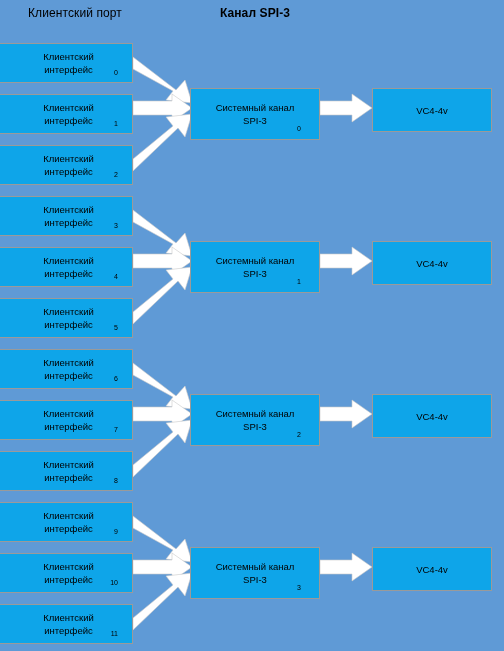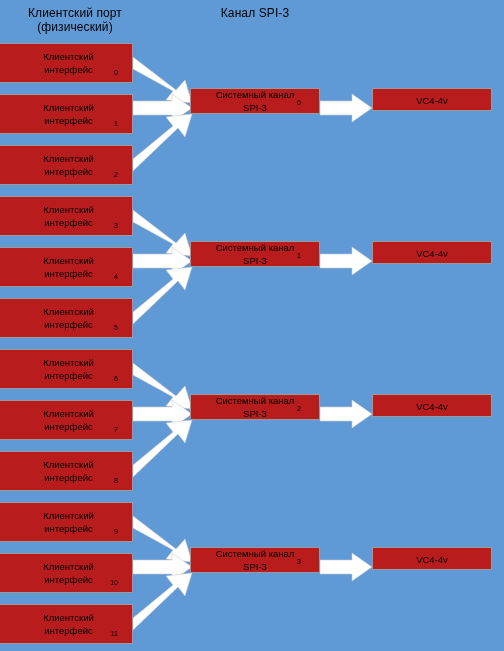--- a/index.html
+++ b/index.html
@@ -26,21 +26,21 @@
     font-size: 12px;
     line-height: 14px;
     letter-spacing: 0.1px;
   }
   .col-header .line {
     display: block;
     white-space: nowrap;
   }
   .node {
     position: absolute;
-    background: #b91c1c;
+    background: #0ea5e9;
     border: 1px solid #9a9a9a;
     box-sizing: border-box;
     color: #000000;
     font-size: 9.5px;
     line-height: 13px;
   }
   .node .inner {
     position: absolute;
     left: 0;
     right: 0;
@@ -66,51 +66,50 @@
   }
   .client-node .inner {
     padding-left: 6px;
   }
   .client-node .idx {
     right: 14px;
     bottom: 6px;
   }
   .spi-node {
     width: 130px;
-    height: 26px;
+    height: 52px;
     left: 190px;
   }
   .spi-node .idx {
     right: 18px;
     bottom: 7px;
   }
   .vc-node {
     width: 120px;
-    height: 23px;
+    height: 44px;
     left: 372px;
   }
   .arrow-layer {
     position: absolute;
     left: 0;
     top: 0;
     width: 504px;
     height: 651px;
     pointer-events: none;
   }
 </style>
 </head>
 <body>
 
 <div id="diagram">
 
   <div class="col-header" style="left:10px; top:6px; width:130px;">
     <span class="line">Клиентский порт</span>
-    <span class="line">(физический)</span>
-  </div>
-  <div class="col-header" style="left:190px; top:6px; width:130px;">
+  </div>
+  <div class="col-header" style="left:190px; top:6px; width:130px;font-weight:bold;">
     <span class="line">Канал SPI-3</span>
   </div>
 
   <svg class="arrow-layer" width="504" height="651" viewBox="0 0 504 651" xmlns="http://www.w3.org/2000/svg">
     <g fill="#ffffff" stroke="#c9c9c9" stroke-width="0.6">
 
       <polygon points="133,57 176,90 185,80 192,103 166,100 173,91 133,69"></polygon>
 
       <polygon points="133,101 172,101 172,94 192,108 172,122 172,115 133,115"></polygon>
 

